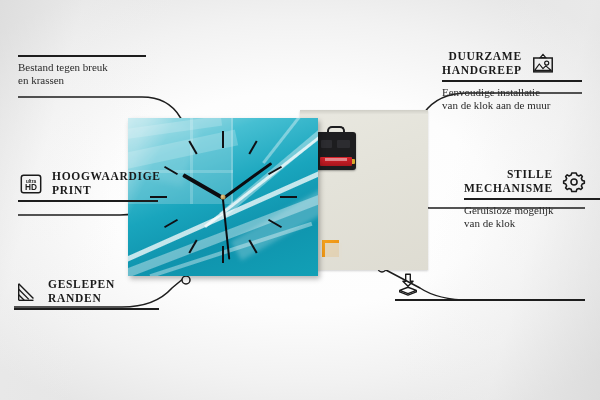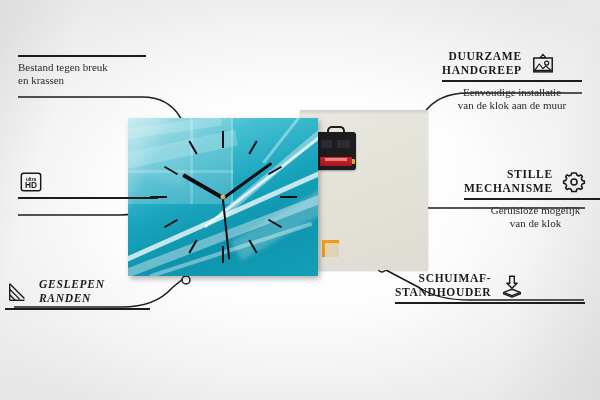--- a/index.html
+++ b/index.html
@@ -46,21 +46,21 @@
   .feat.right .ttl{text-align:right;}
   .rule{
     height:1.6px;background:#1d1d1d;margin-top:3px;width:100%;
   }
   .desc{
     margin-top:4px;
     font-family:"Liberation Serif", serif;
     font-size:11px;line-height:13px;color:#2a2a2a;
     white-space:pre-line;
   }
-  .feat.right .desc{text-align:center;}
+  .feat.right .desc{text-align:left;}
 
   
   .ico{flex:0 0 auto;width:26px;height:24px;display:block;}
   .ico svg{display:block;width:100%;height:100%;}
 
   
   #wires{position:absolute;inset:0;width:600px;height:400px;pointer-events:none;}
 
   
   #product{position:absolute;left:128px;top:104px;width:300px;height:172px;}
@@ -226,25 +226,27 @@
 
   <div class="feat left" style="left:18px;top:170px;width:140px;">
     <div class="head">
       <span class="ico">
         <svg viewBox="0 0 28 26">
           <rect x="3.5" y="3.5" width="21" height="19" rx="2.5" fill="none" stroke="#1a1a1a" stroke-width="1.6"></rect>
           <text x="14" y="11.5" font-family="Liberation Sans, sans-serif" font-size="5" font-weight="700" text-anchor="middle" fill="#1a1a1a">ultra</text>
           <text x="14" y="20" font-family="Liberation Sans, sans-serif" font-size="9" font-weight="700" text-anchor="middle" fill="#1a1a1a">HD</text>
         </svg>
       </span>
-    </div>
-    <div class="rule"></div>
-  </div>
-
-  <div class="feat left" style="left:5px;top:278px;width:145px;font-style:italic;">
+      <span class="ttl">HOOGWAARDIGE
+PRINT</span>
+    </div>
+    <div class="rule"></div>
+  </div>
+
+  <div class="feat left" style="left:14px;top:278px;width:145px;">
     <div class="head">
       <span class="ico">
         <svg viewBox="0 0 28 26">
           <g stroke="#1a1a1a" stroke-width="1.5" fill="none">
             <path d="M5,4 L5,22"></path>
             <path d="M5,4 L21,20"></path>
             <path d="M5,10 L16,21"></path>
             <path d="M5,16 L11,22"></path>
             <path d="M5,22 L21,22"></path>
           </g>
@@ -287,22 +289,20 @@
         </svg>
       </span>
     </div>
     <div class="rule"></div>
     <div class="desc">Geruisloze mogelijk
 van de klok</div>
   </div>
 
   <div class="feat right" style="left:395px;top:272px;width:190px;">
     <div class="head">
-      <span class="ttl">SCHUIMAF-
-STANDHOUDER</span>
       <span class="ico">
         <svg viewBox="0 0 28 26">
           <g fill="none" stroke="#1a1a1a" stroke-width="1.5" stroke-linejoin="round">
             <path d="M11.5,2.5 L16.5,2.5 L16.5,10 L19.5,10 L14,15.5 L8.5,10 L11.5,10 Z"></path>
             <path d="M14,16.5 L23,20 L14,23.5 L5,20 Z"></path>
             <path d="M5,20 L5,21.6 L14,25 L23,21.6 L23,20"></path>
           </g>
         </svg>
       </span>
     </div>

